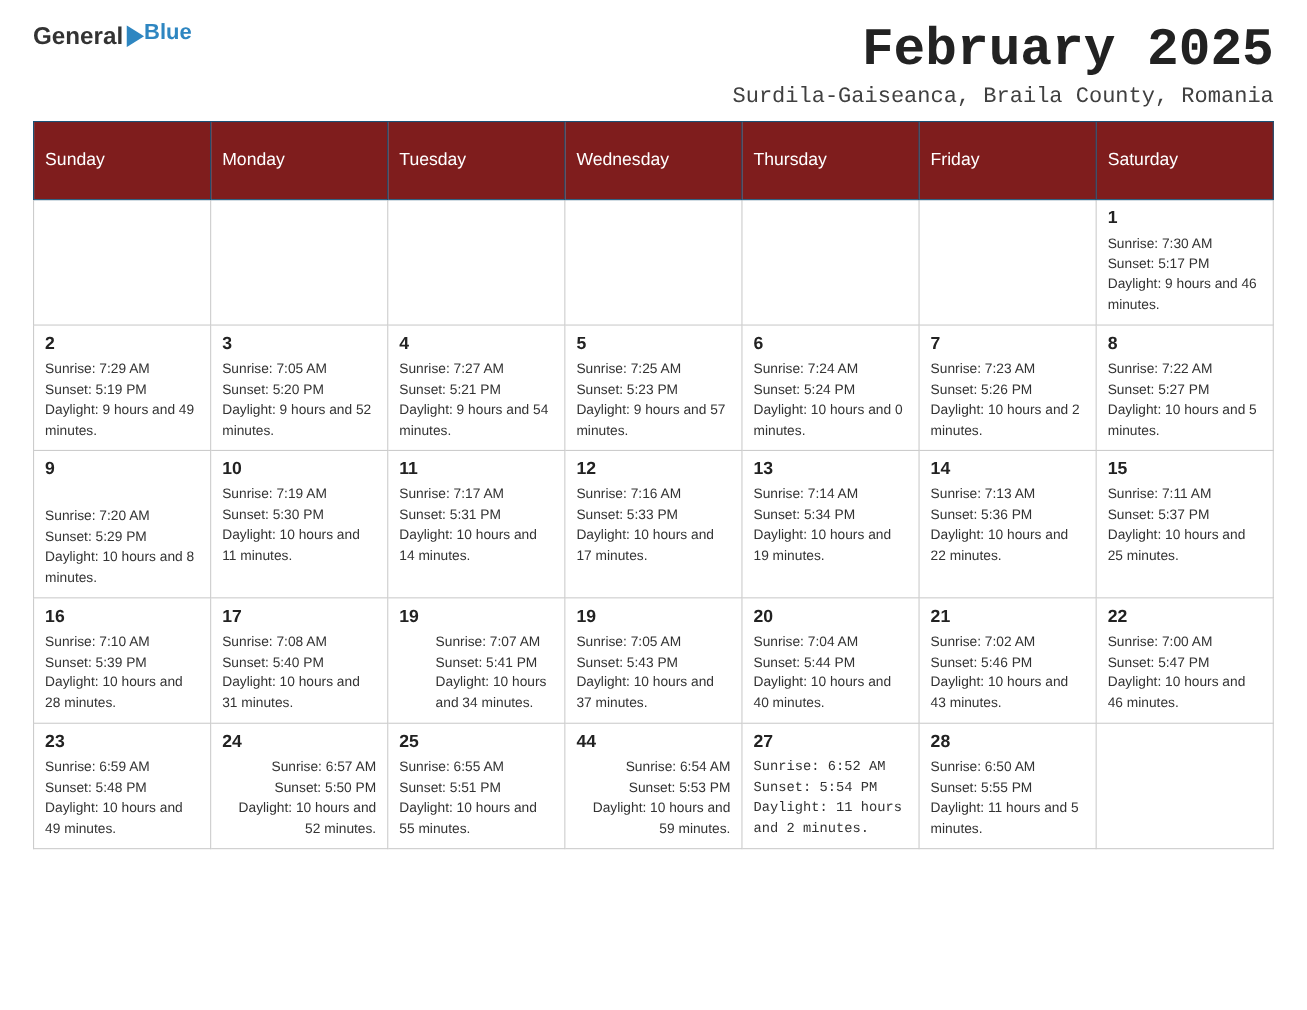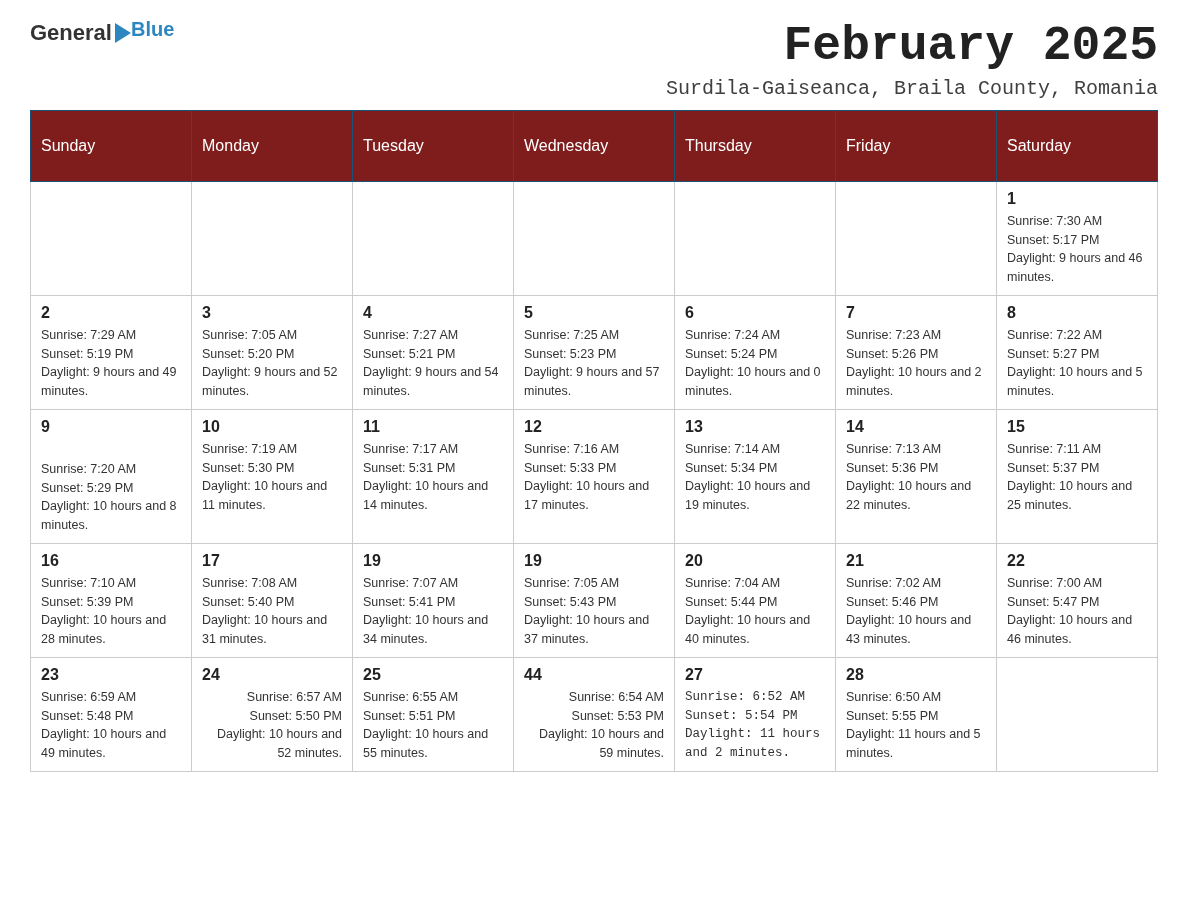--- a/index.html
+++ b/index.html
@@ -239,21 +239,21 @@
 Daylight: 10 hours and 28 minutes.</div>
         </td>
         <td>
           <span class="day-number">17</span>
           <div class="day-info" style="white-space: pre-line;">Sunrise: 7:08 AM
 Sunset: 5:40 PM
 Daylight: 10 hours and 31 minutes.</div>
         </td>
         <td>
           <span class="day-number">19</span>
-          <div class="day-info" style="white-space: pre-line;">Sunrise: 7:07 AM
+          <div class="day-info" style="white-space: pre-line; margin-left: 33px;">Sunrise: 7:07 AM
 Sunset: 5:41 PM
 Daylight: 10 hours and 34 minutes.</div>
         </td>
         <td>
           <span class="day-number">19</span>
           <div class="day-info" style="white-space: pre-line;">Sunrise: 7:05 AM
 Sunset: 5:43 PM
 Daylight: 10 hours and 37 minutes.</div>
         </td>
         <td>

